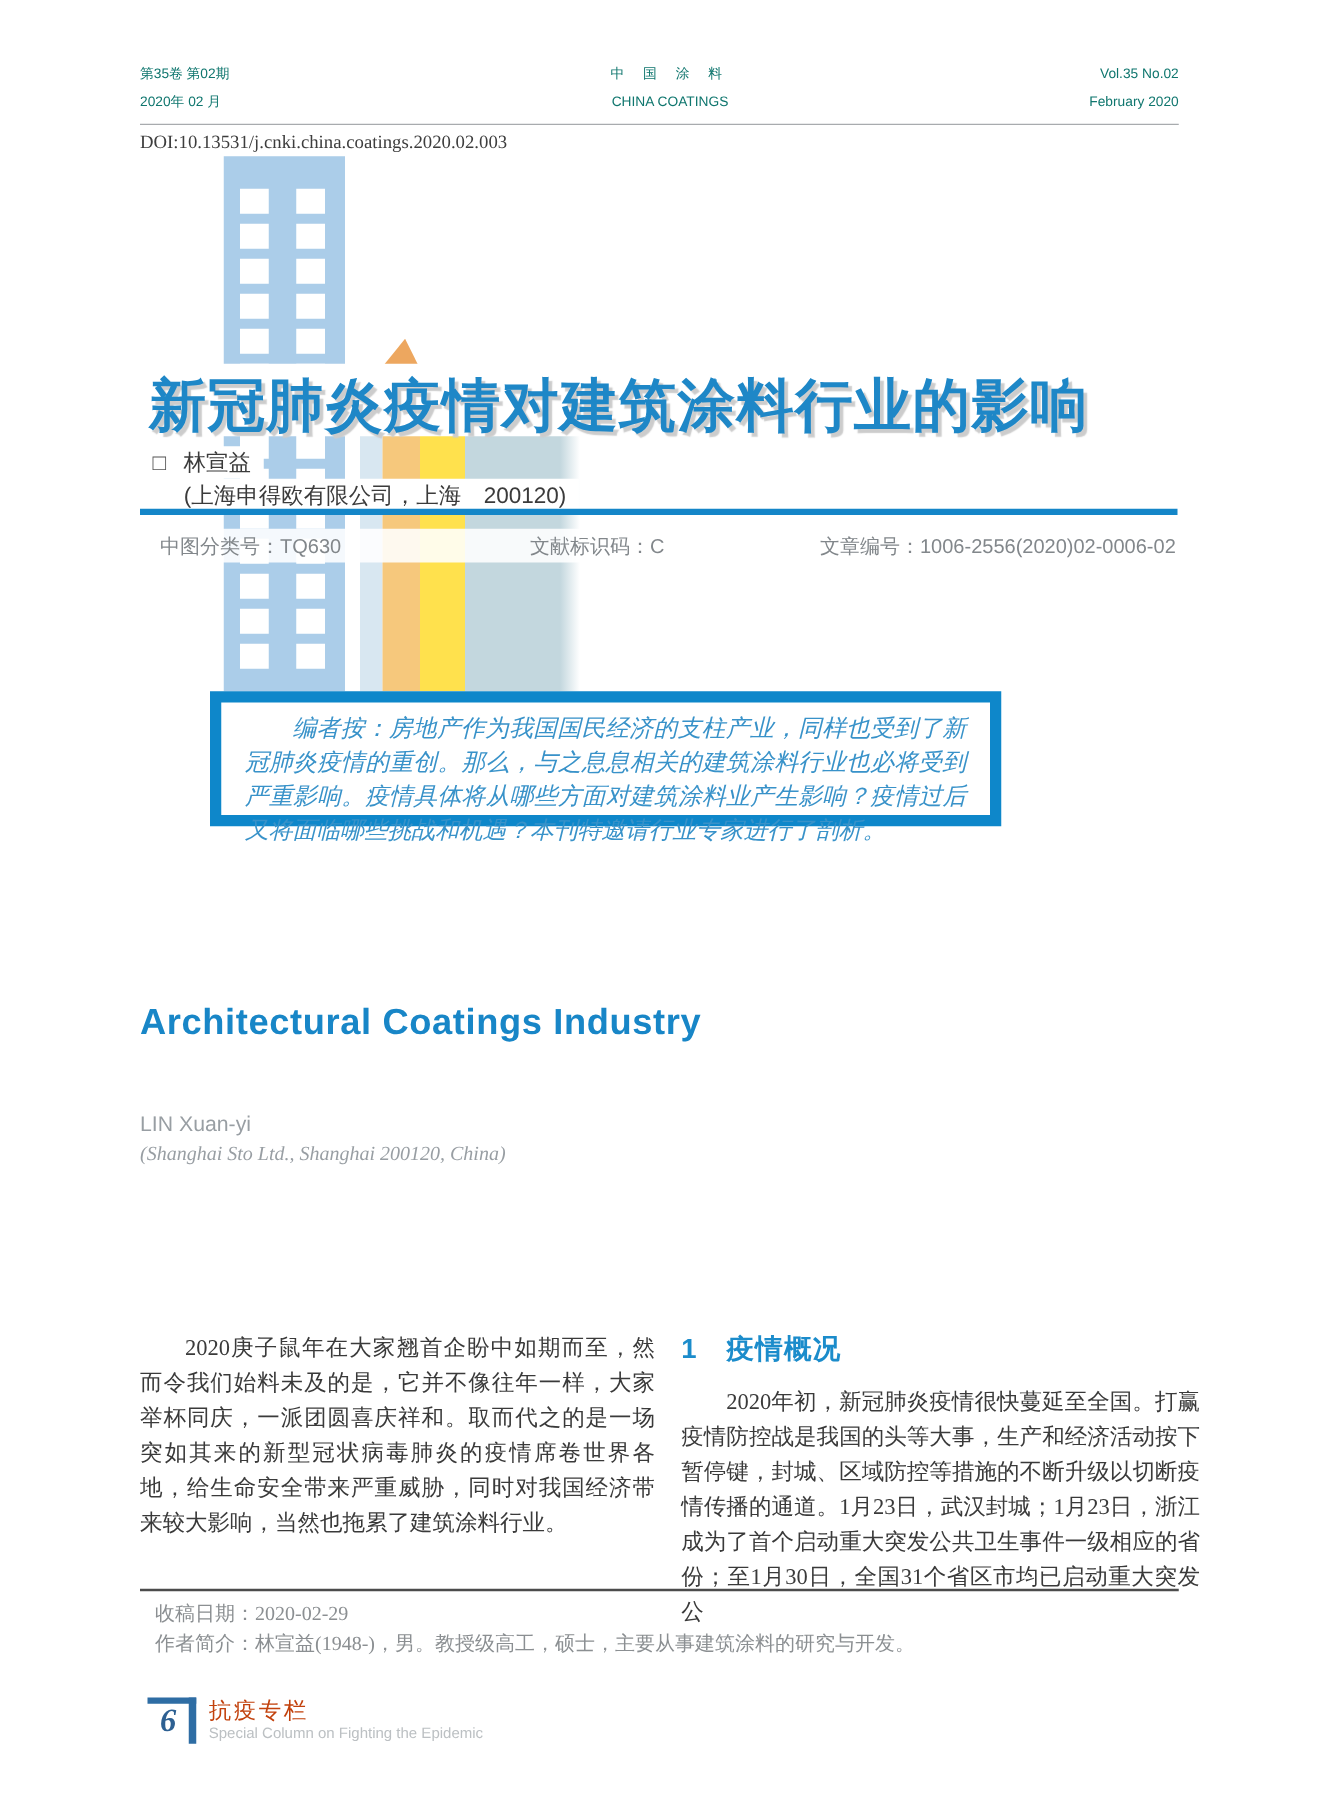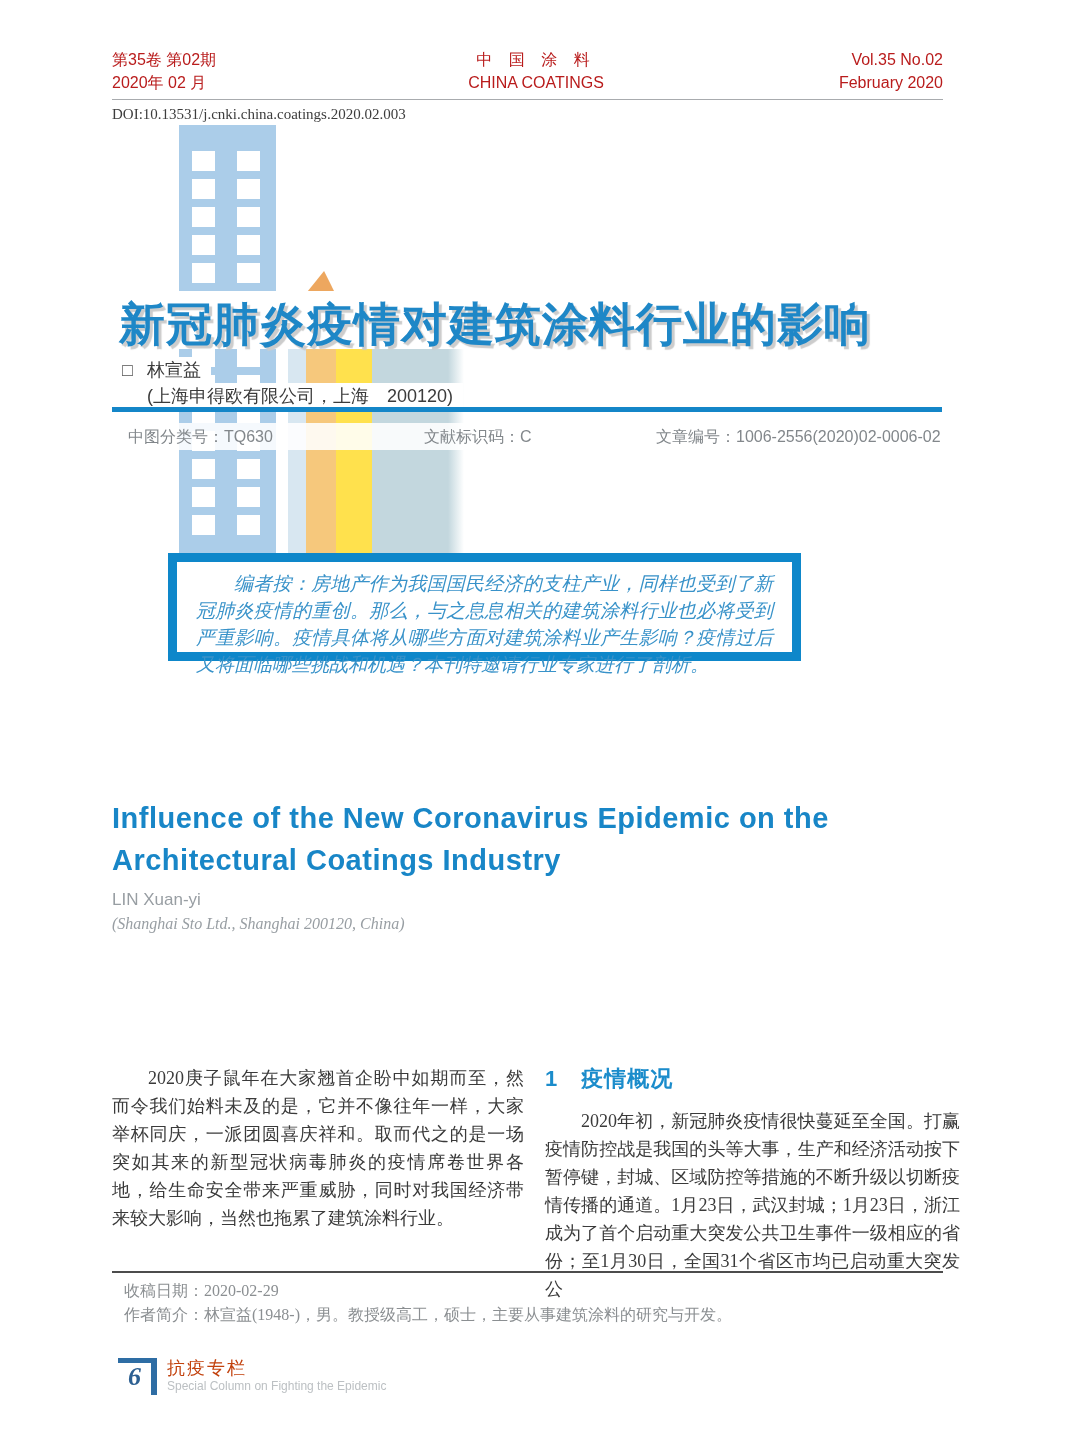--- a/index.html
+++ b/index.html
@@ -4,21 +4,21 @@
 <style>
   html,body{margin:0;padding:0;background:#e9e9e9;}
   .page{
     position:relative;width:1072px;height:1444px;background:#ffffff;
     margin:0 auto;overflow:hidden;
     font-family:"Liberation Sans", sans-serif;color:#3a3a3a;
   }
   .abs{position:absolute;}
 
   
-  .hdr-small{font-size:16px;line-height:23px;color:#b91c1c;}
+  .hdr-small{font-size:11px;line-height:23px;color:#0f766e;}
   .hdr-left{left:112px;top:48px;}
   .hdr-center{left:0;right:0;top:48px;text-align:center;}
   .hdr-center .cn{letter-spacing:6px;}
   .hdr-right{right:129px;top:48px;text-align:right;}
   .hdr-rule{left:112px;top:99px;width:831px;height:1px;background:#a8abae;}
   .doi{left:112px;top:106px;font-family:"Liberation Serif", serif;font-size:15px;color:#3d3d3d;}
 
   
   .building{left:179px;top:125px;width:97px;height:429px;background:#abcde9;}
   .bwin{position:absolute;width:23px;height:20px;background:#ffffff;}
@@ -148,21 +148,20 @@
     <span class="meta-clc">中图分类号：TQ630</span>
     <span class="meta-doc">文献标识码：C</span>
     <span class="meta-id">文章编号：1006-2556(2020)02-0006-02</span>
   </div>
 
   <div class="abs editor-box">
     <p>编者按：房地产作为我国国民经济的支柱产业，同样也受到了新冠肺炎疫情的重创。那么，与之息息相关的建筑涂料行业也必将受到严重影响。疫情具体将从哪些方面对建筑涂料业产生影响？疫情过后又将面临哪些挑战和机遇？本刊特邀请行业专家进行了剖析。</p>
   </div>
 
   <div class="abs title-en">
-    <div>Influence of the New Coronavirus Epidemic on the</div>
     <div>Architectural Coatings Industry</div>
   </div>
   <div class="abs author-en">LIN Xuan-yi</div>
   <div class="abs affil-en">(Shanghai Sto Ltd., Shanghai 200120, China)</div>
 
   <div class="abs col col-left">
     <p class="sec-body">2020庚子鼠年在大家翘首企盼中如期而至，然而令我们始料未及的是，它并不像往年一样，大家举杯同庆，一派团圆喜庆祥和。取而代之的是一场突如其来的新型冠状病毒肺炎的疫情席卷世界各地，给生命安全带来严重威胁，同时对我国经济带来较大影响，当然也拖累了建筑涂料行业。</p>
   </div>
   <div class="abs col col-right">
     <h2 class="sec-heading">1　疫情概况</h2>

